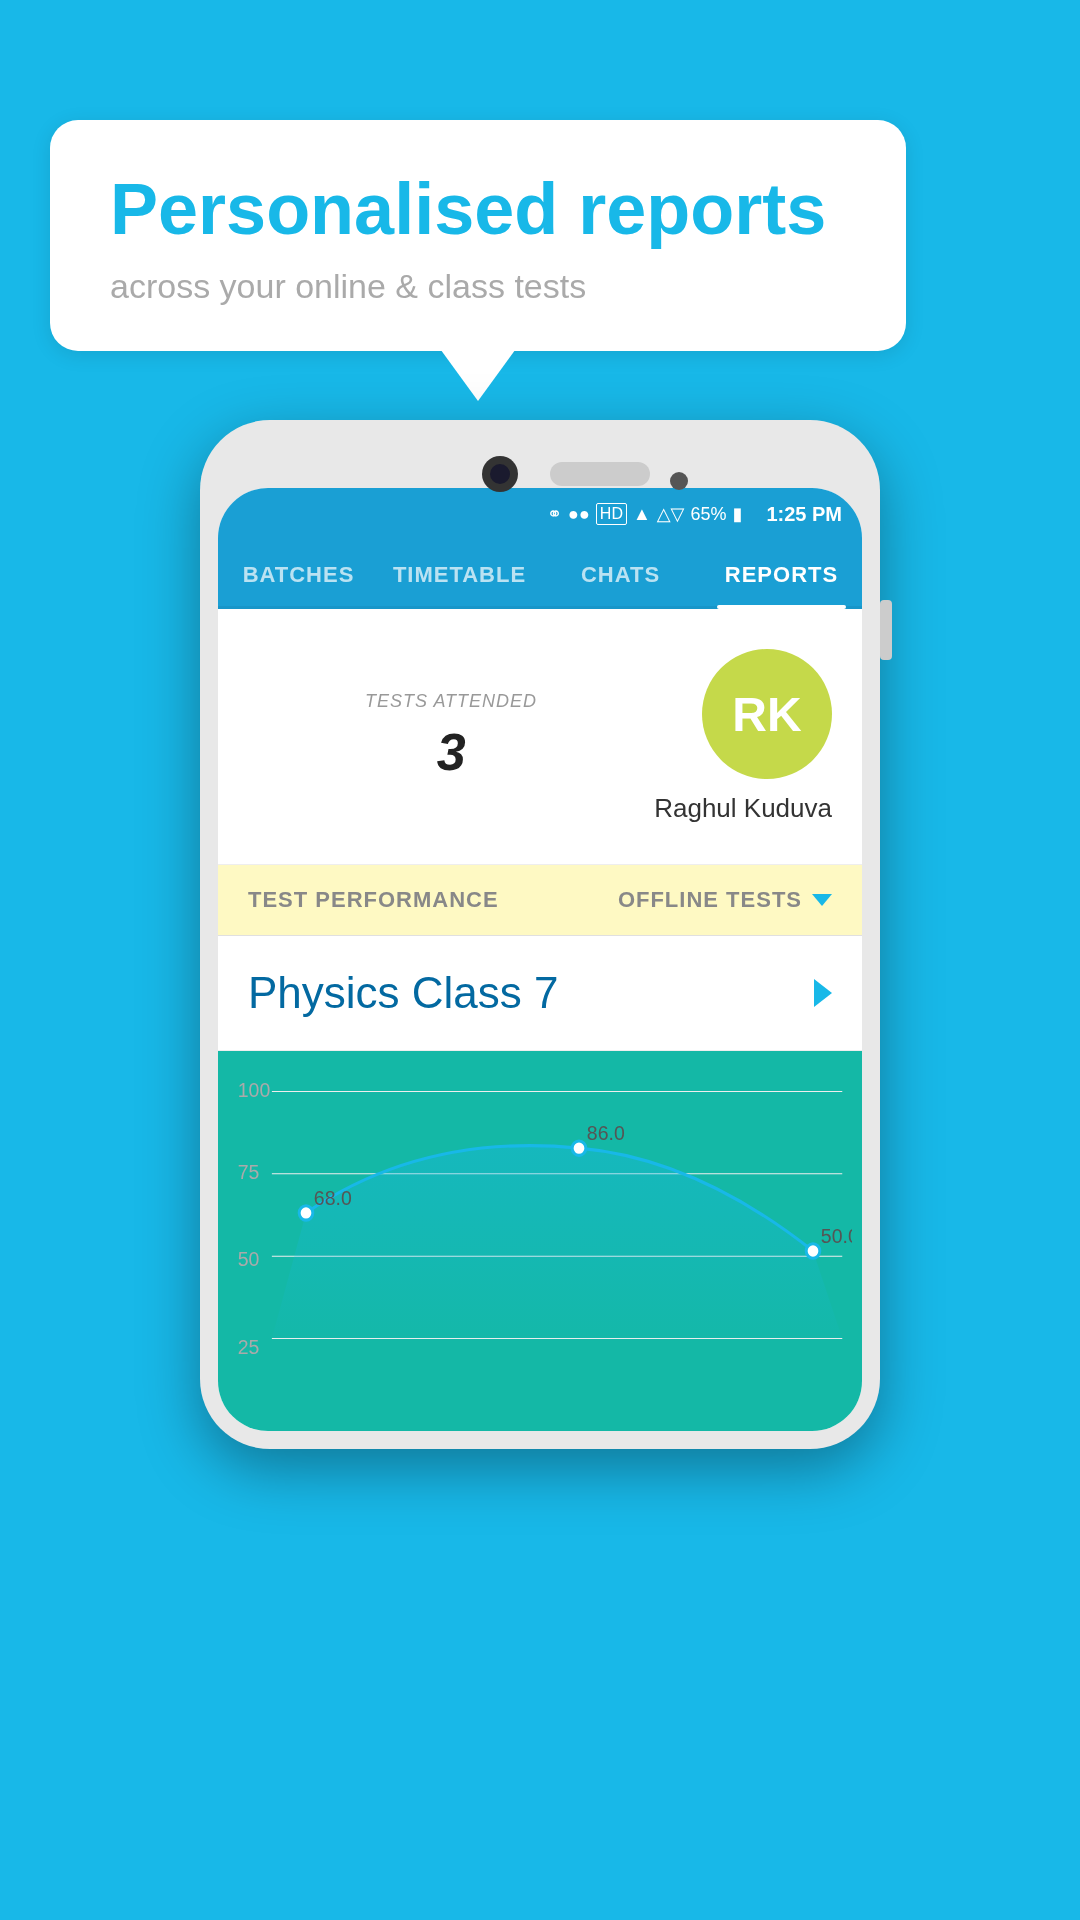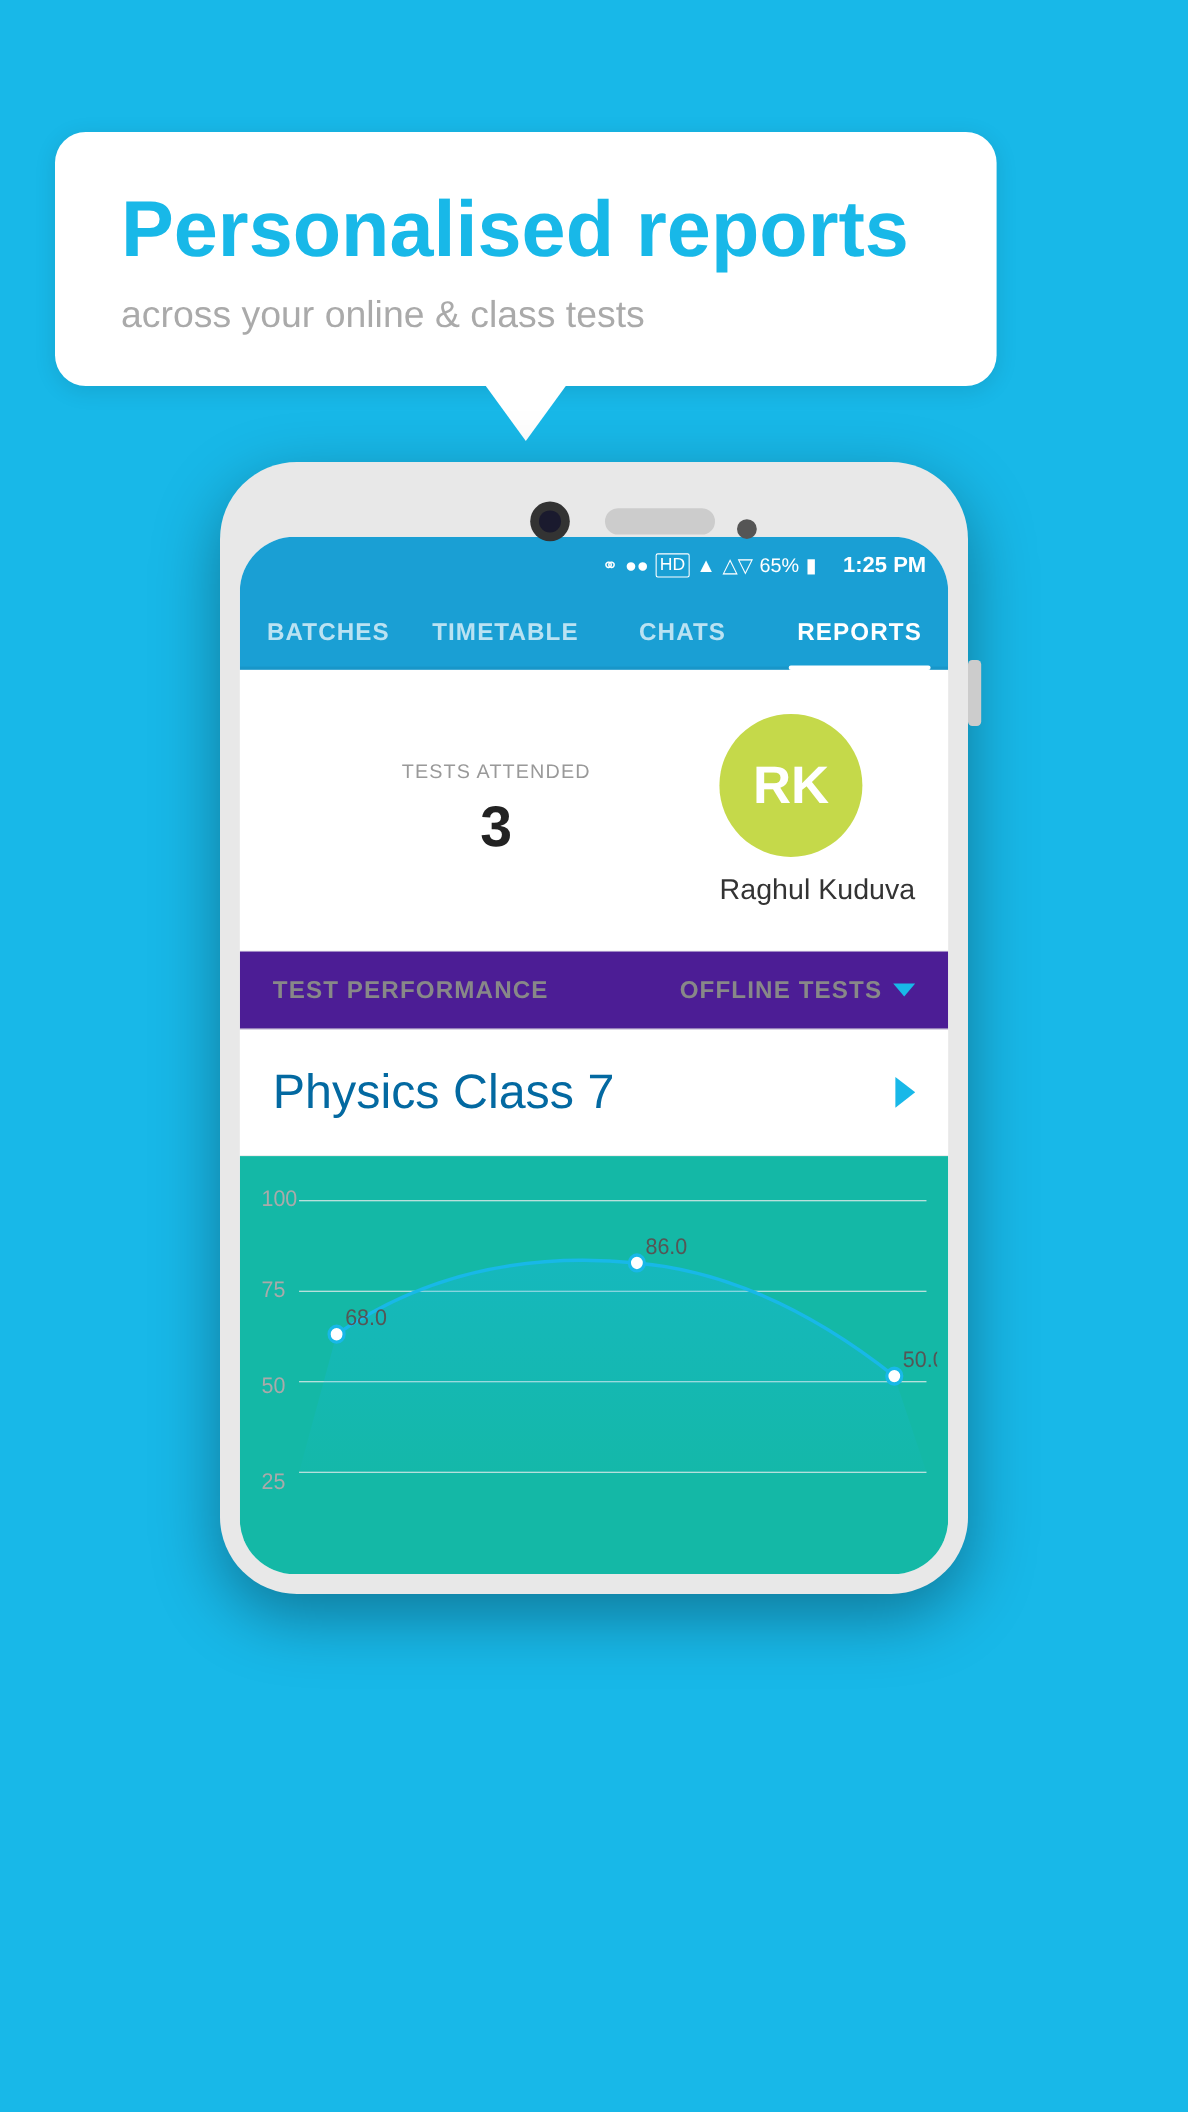--- a/index.html
+++ b/index.html
@@ -206,39 +206,40 @@
       padding: 40px 30px;
       display: flex;
       align-items: center;
       justify-content: space-between;
       border-bottom: 1px solid #eee;
     }
 
     .stat-block {
       text-align: center;
       flex: 1;
+      font-style: italic;
     }
 
     .stat-label {
       font-size: 18px;
       color: #999;
       letter-spacing: 1px;
       margin-bottom: 10px;
     }
 
     .stat-value {
       font-size: 52px;
       font-weight: bold;
       color: #222;
     }
 
     .avatar-block {
       display: flex;
       flex-direction: column;
-      align-items: flex-start;
+      align-items: flex-end;
       gap: 14px;
     }
 
     .avatar-circle {
       width: 130px;
       height: 130px;
       border-radius: 50%;
       background: #c5d94a;
       display: flex;
       align-items: center;
@@ -249,21 +250,21 @@
     }
 
     .avatar-name {
       font-size: 26px;
       color: #333;
       font-weight: 500;
     }
 
     
     .perf-header {
-      background: #4c1d95;
+      background: #fef9c3;
       padding: 22px 30px;
       display: flex;
       align-items: center;
       justify-content: space-between;
       border-bottom: 1px solid #e0e0e0;
     }
 
     .perf-title {
       font-size: 22px;
       color: #888;

